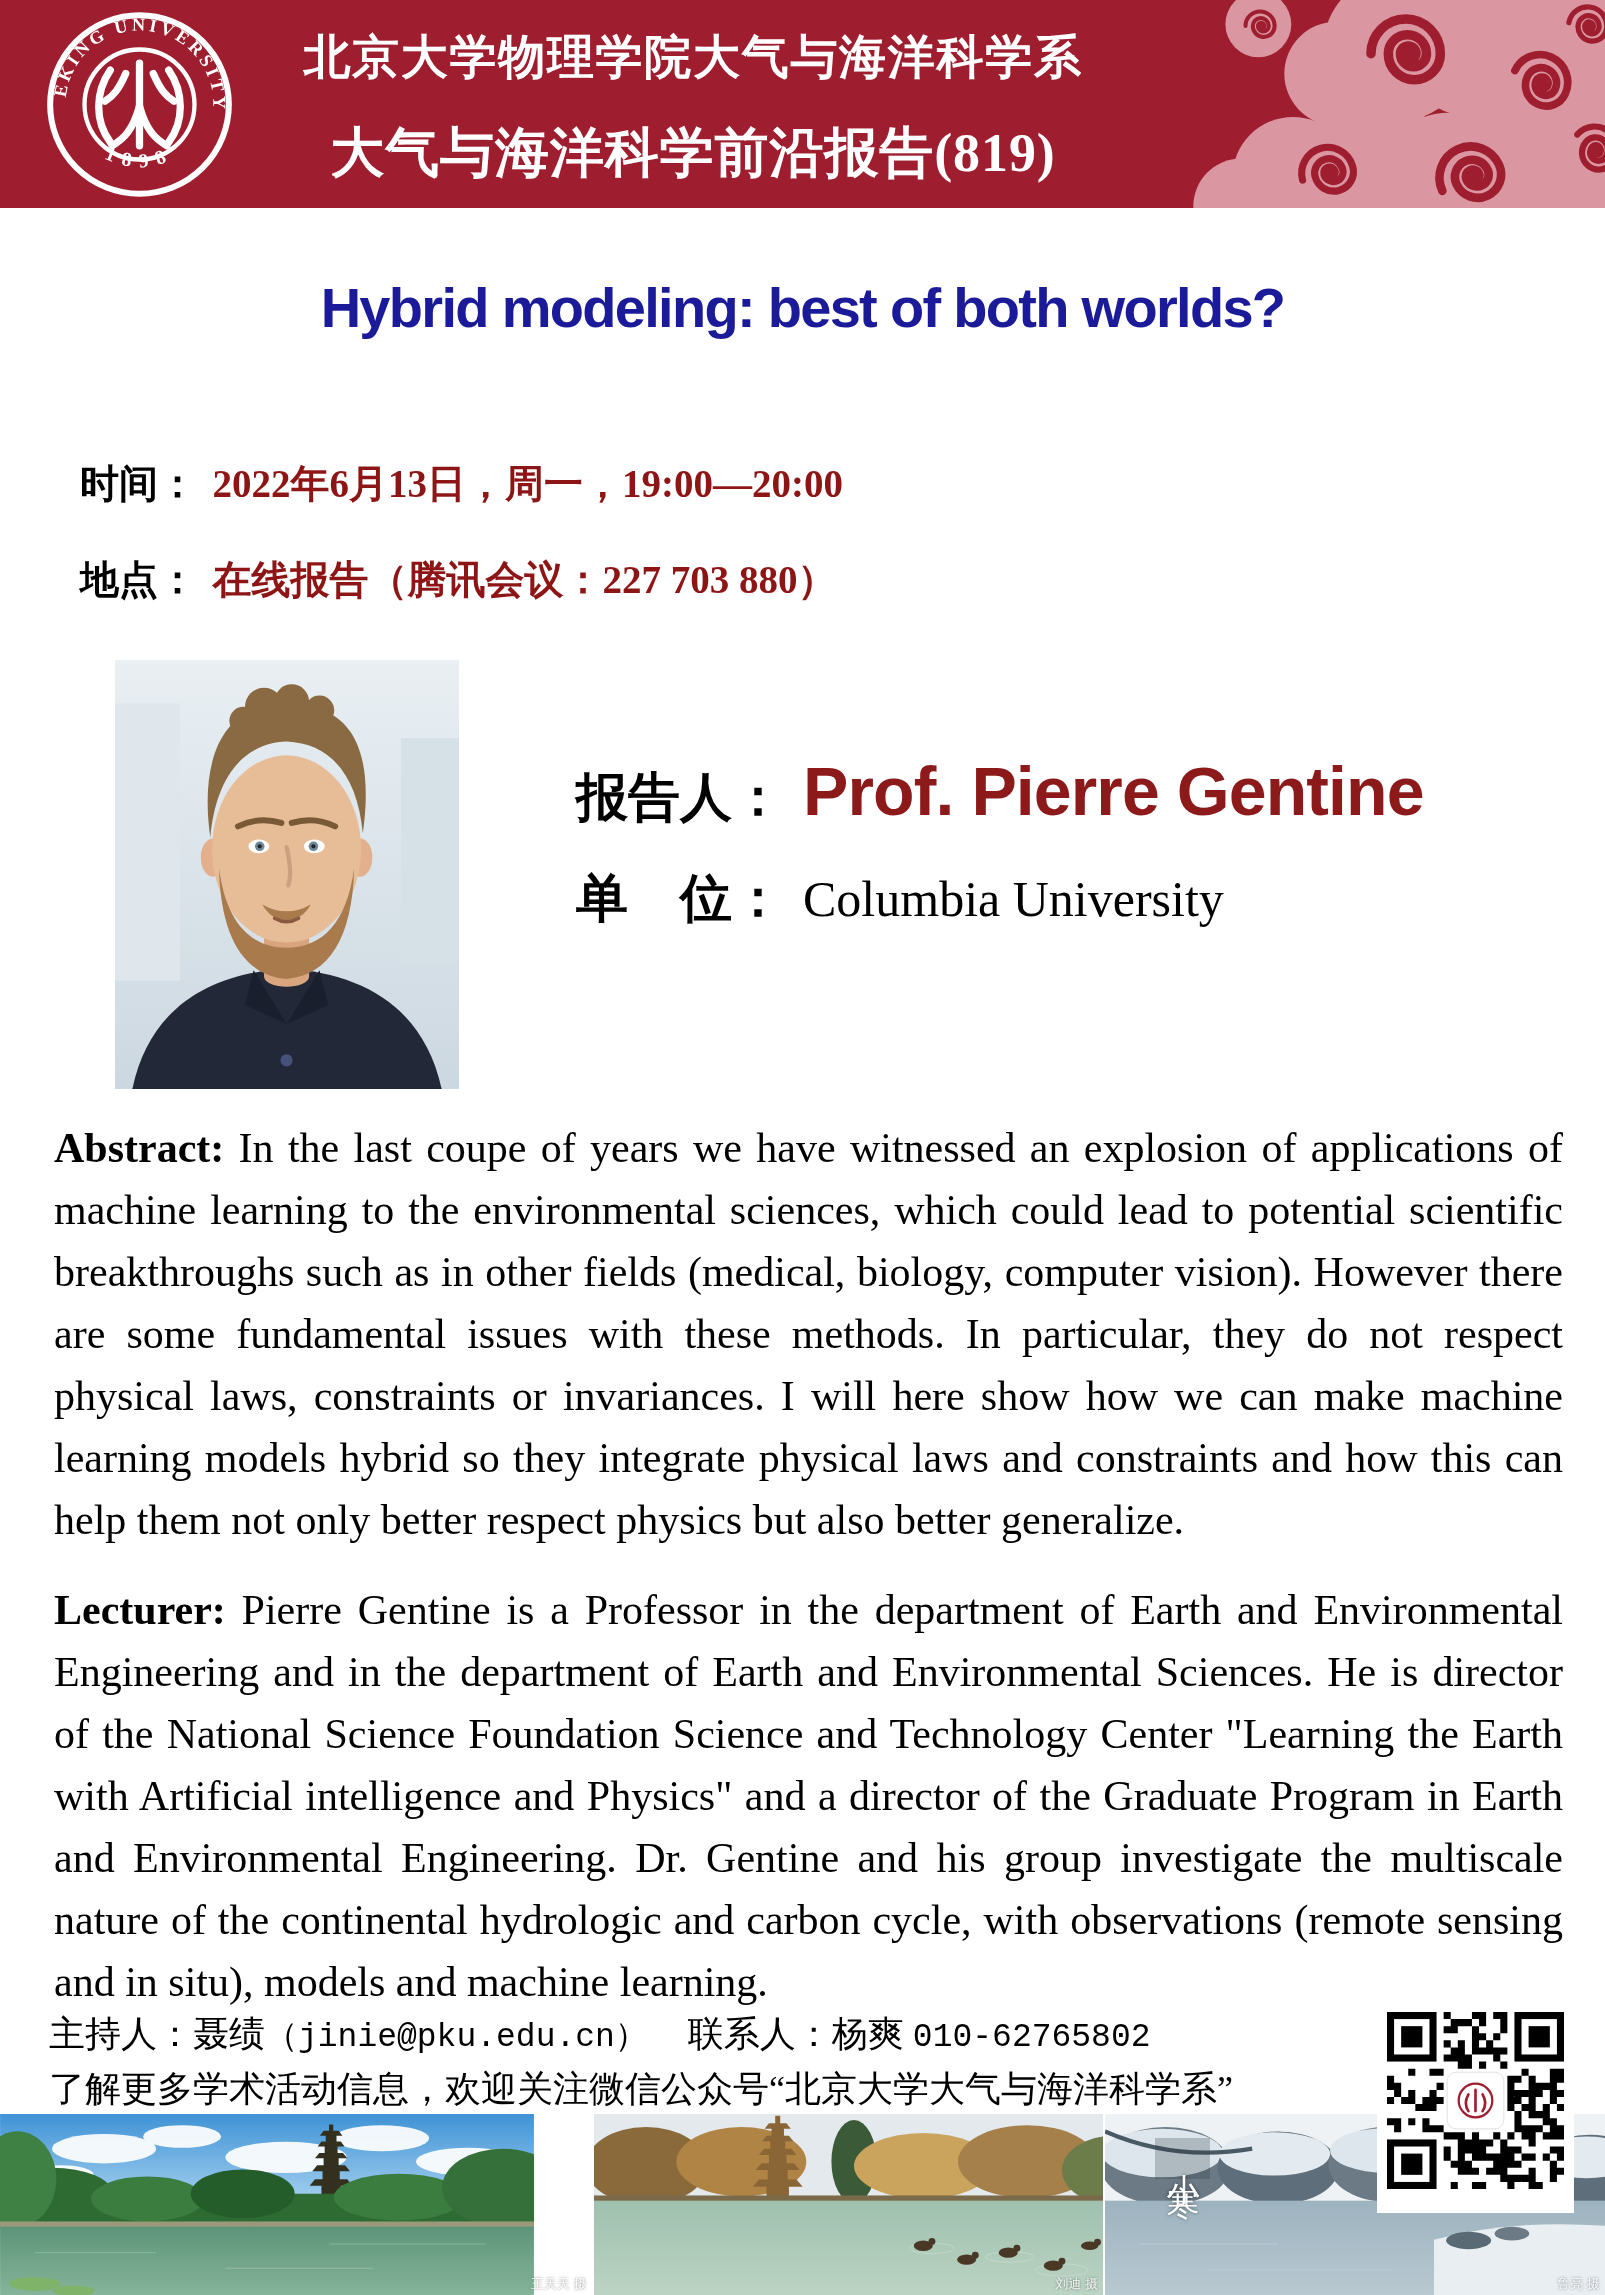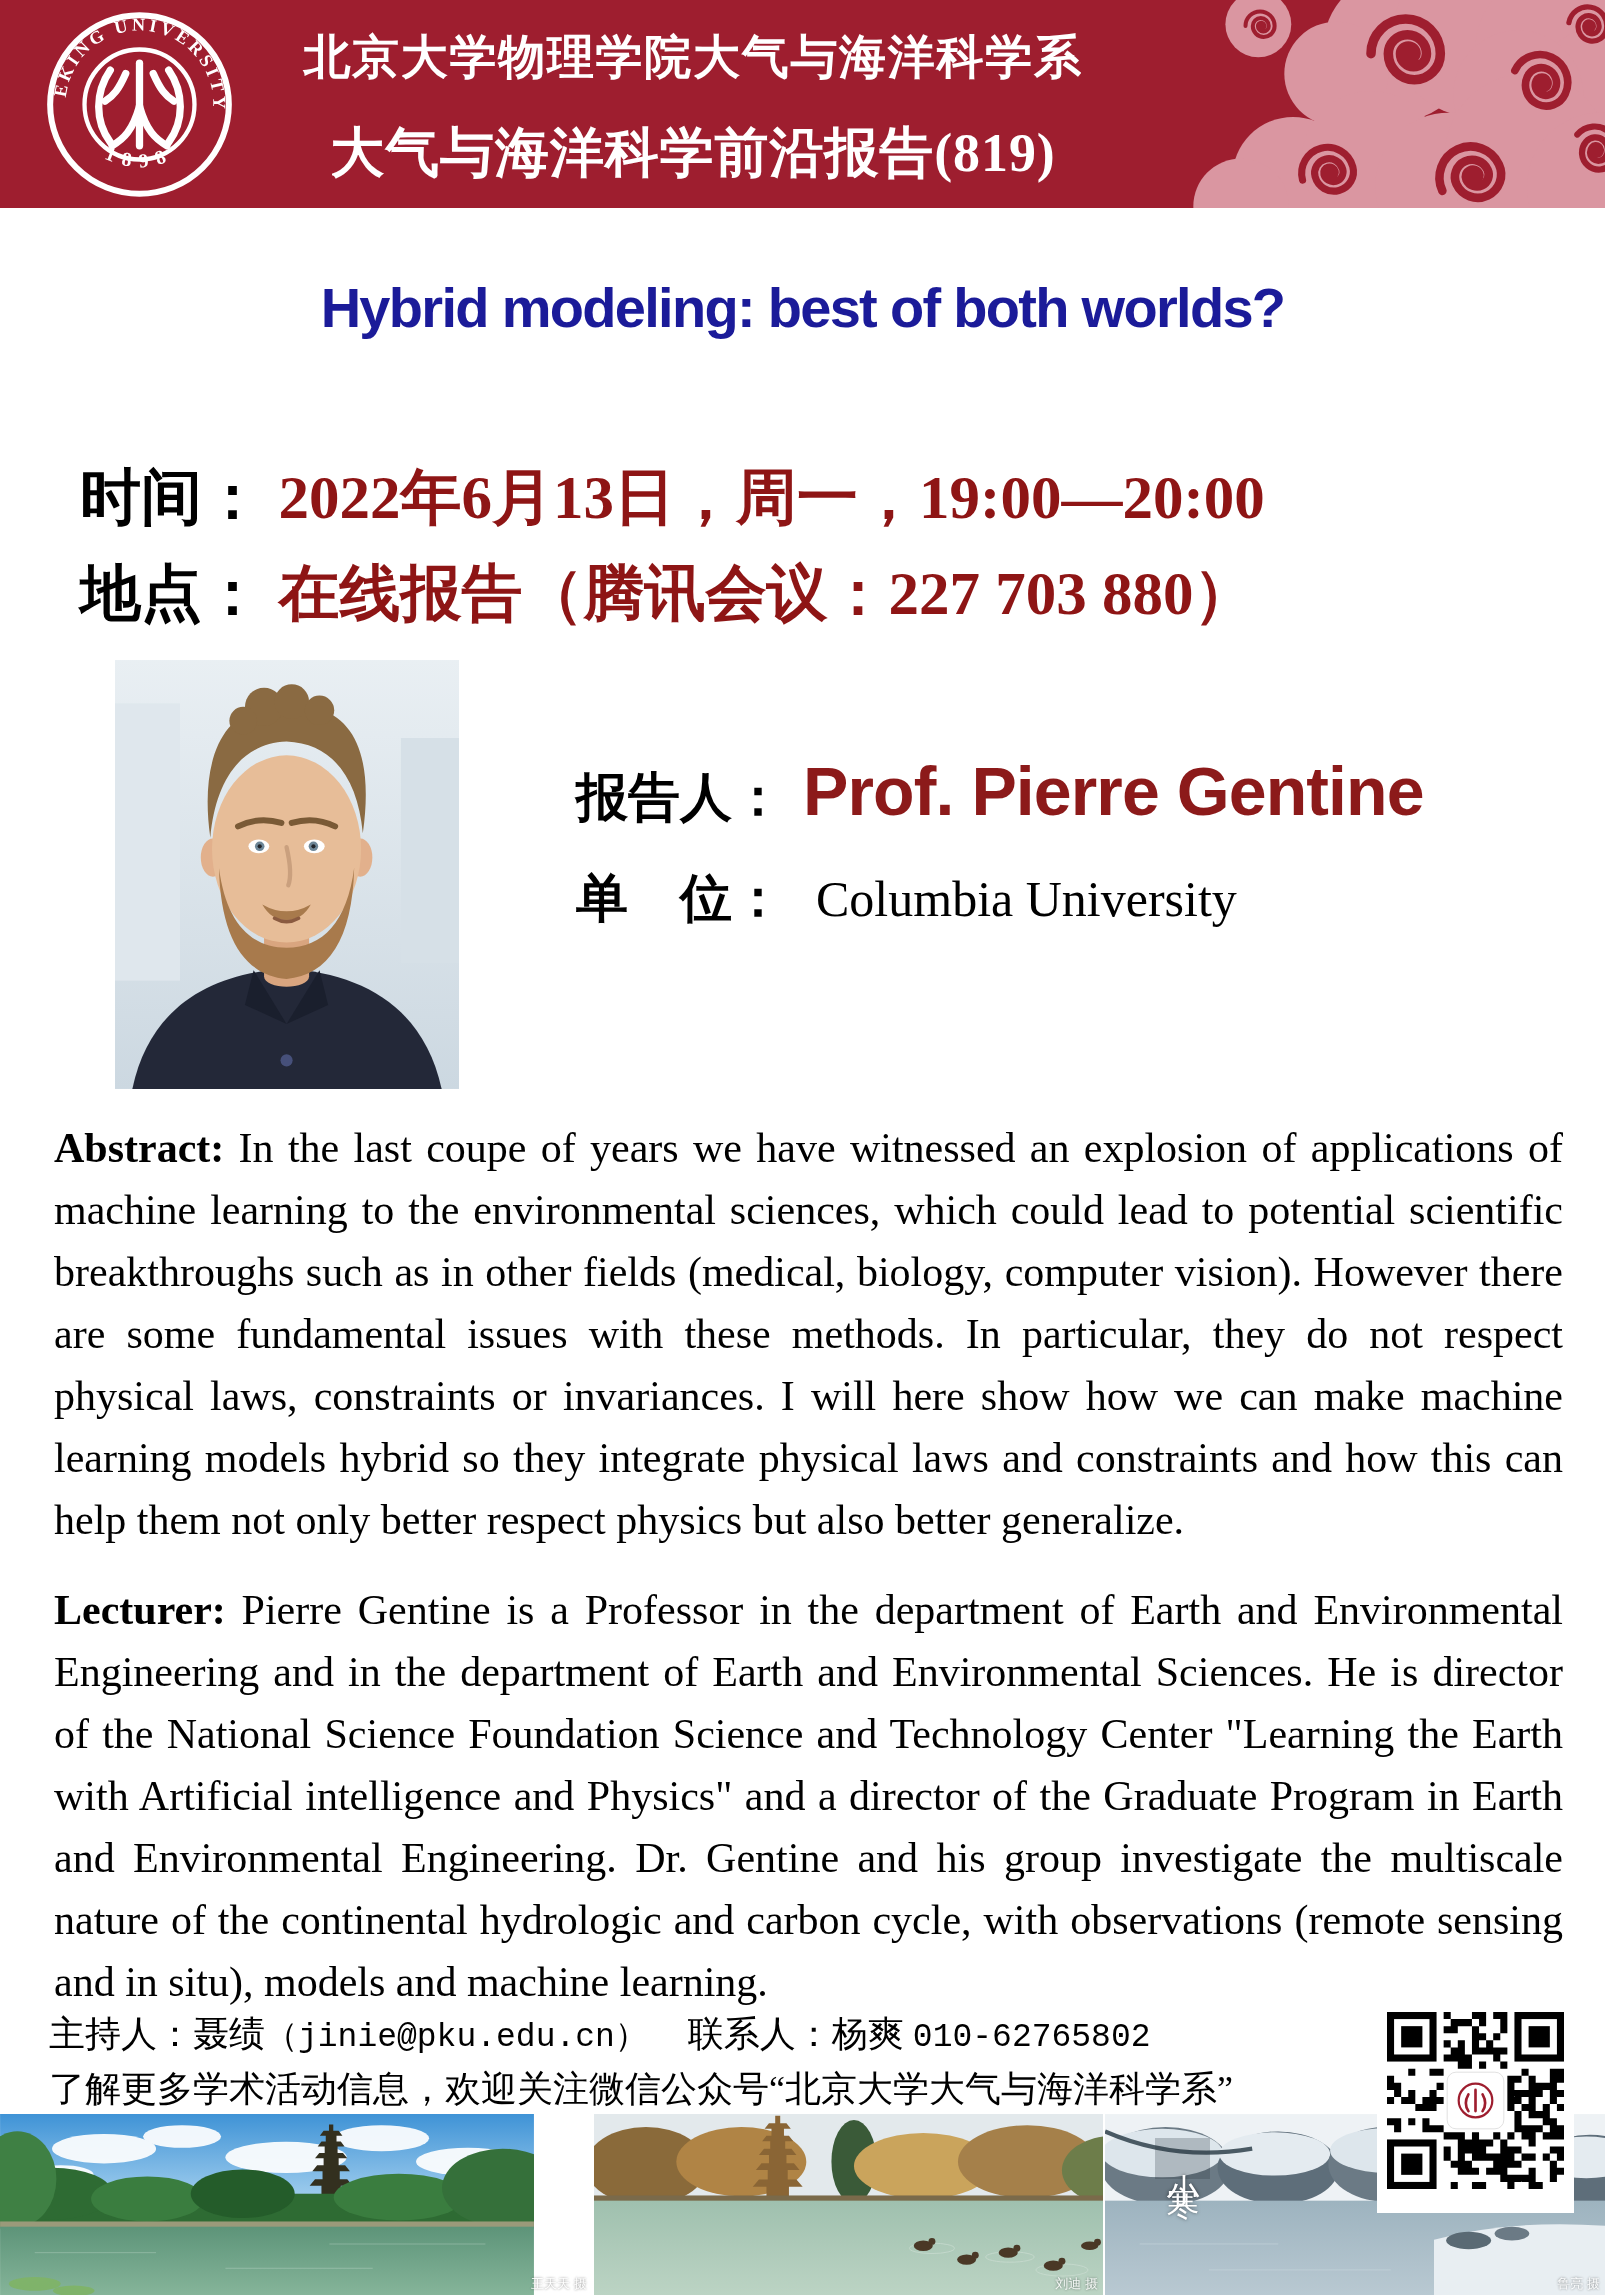--- a/index.html
+++ b/index.html
@@ -14,34 +14,34 @@
                 font-size:47px;letter-spacing:1.7px;white-space:nowrap;}
   .header-line2{margin-top:28px;font-family:"Liberation Serif",serif;font-weight:700;
                 font-size:54px;letter-spacing:0.9px;white-space:nowrap;}
   .clouds{position:absolute;right:0;top:0;width:572px;height:208px;}
 
   
   .talk-title{position:absolute;left:0;top:275px;width:1605px;text-align:center;
               font-weight:800;font-size:56px;letter-spacing:-1.7px;color:#1B1B99;white-space:nowrap;}
 
   
-  .info-row{position:absolute;left:80px;white-space:nowrap;font-size:61px;font-weight:700;}
+  .info-row{position:absolute;left:80px;white-space:nowrap;font-size:39px;font-weight:700;}
   .info-row .lbl{color:#000;font-family:"Liberation Sans",sans-serif;}
   .info-row .val{color:#8E1515;font-family:"Liberation Serif",serif;margin-left:15.6px;}
   .row-time{top:457px;}
   .row-place{top:553px;}
 
   
   .speaker-photo{position:absolute;left:115px;top:660px;width:344px;height:429px;overflow:hidden;}
   .speaker-row{position:absolute;left:576px;display:flex;align-items:baseline;white-space:nowrap;justify-content:center;}
   .row-name{top:752px;}
   .row-aff{top:864px;}
   .spk-lbl{font-size:52px;font-weight:700;color:#000;}
   .spk-name{font-size:68px;font-weight:700;color:#8C1A1A;margin-left:19px;letter-spacing:-0.9px;}
-  .spk-aff{font-size:50px;font-weight:400;color:#000;font-family:"Liberation Serif",serif;margin-left:32px;}
+  .spk-aff{font-size:50px;font-weight:400;color:#000;font-family:"Liberation Serif",serif;margin-left:19px;}
 
   
   .body-text{position:absolute;left:54px;top:1117px;width:1509px;
              font-family:"Liberation Serif",serif;font-size:42px;line-height:62px;
              color:#000;text-align:justify;}
   .body-text p{margin:0;}
   .body-text p + p{margin-top:28px;}
   .para-label{font-weight:700;}
 
   

